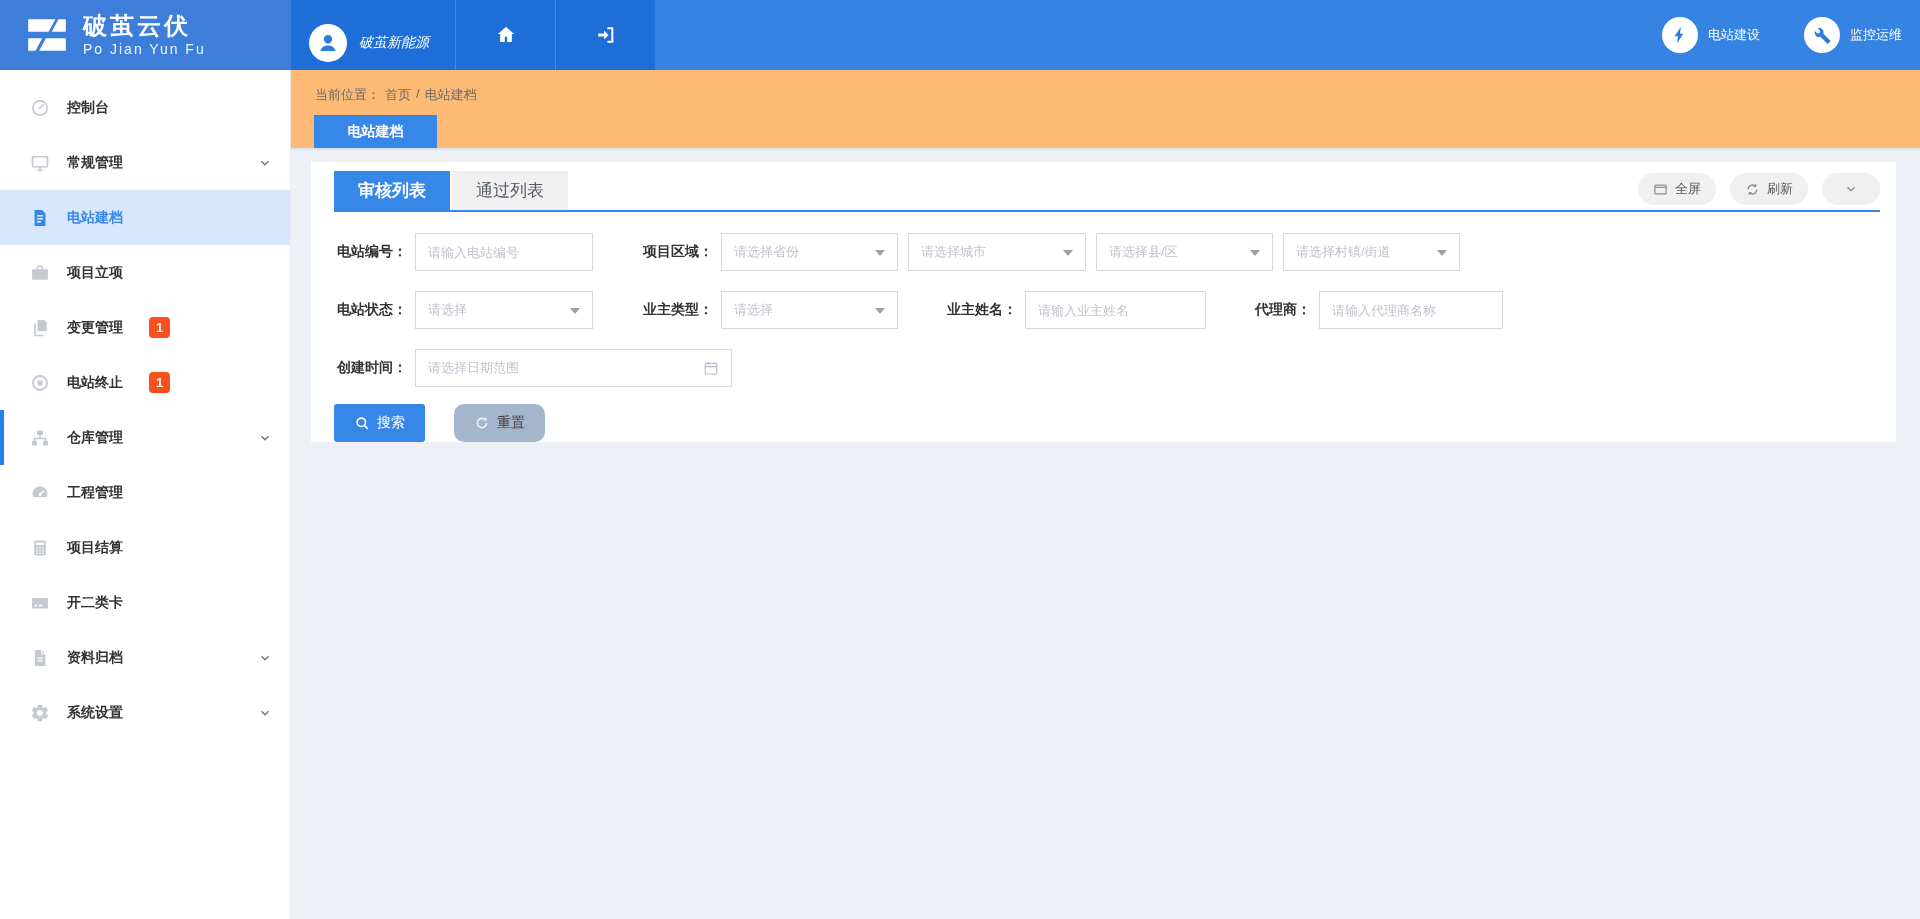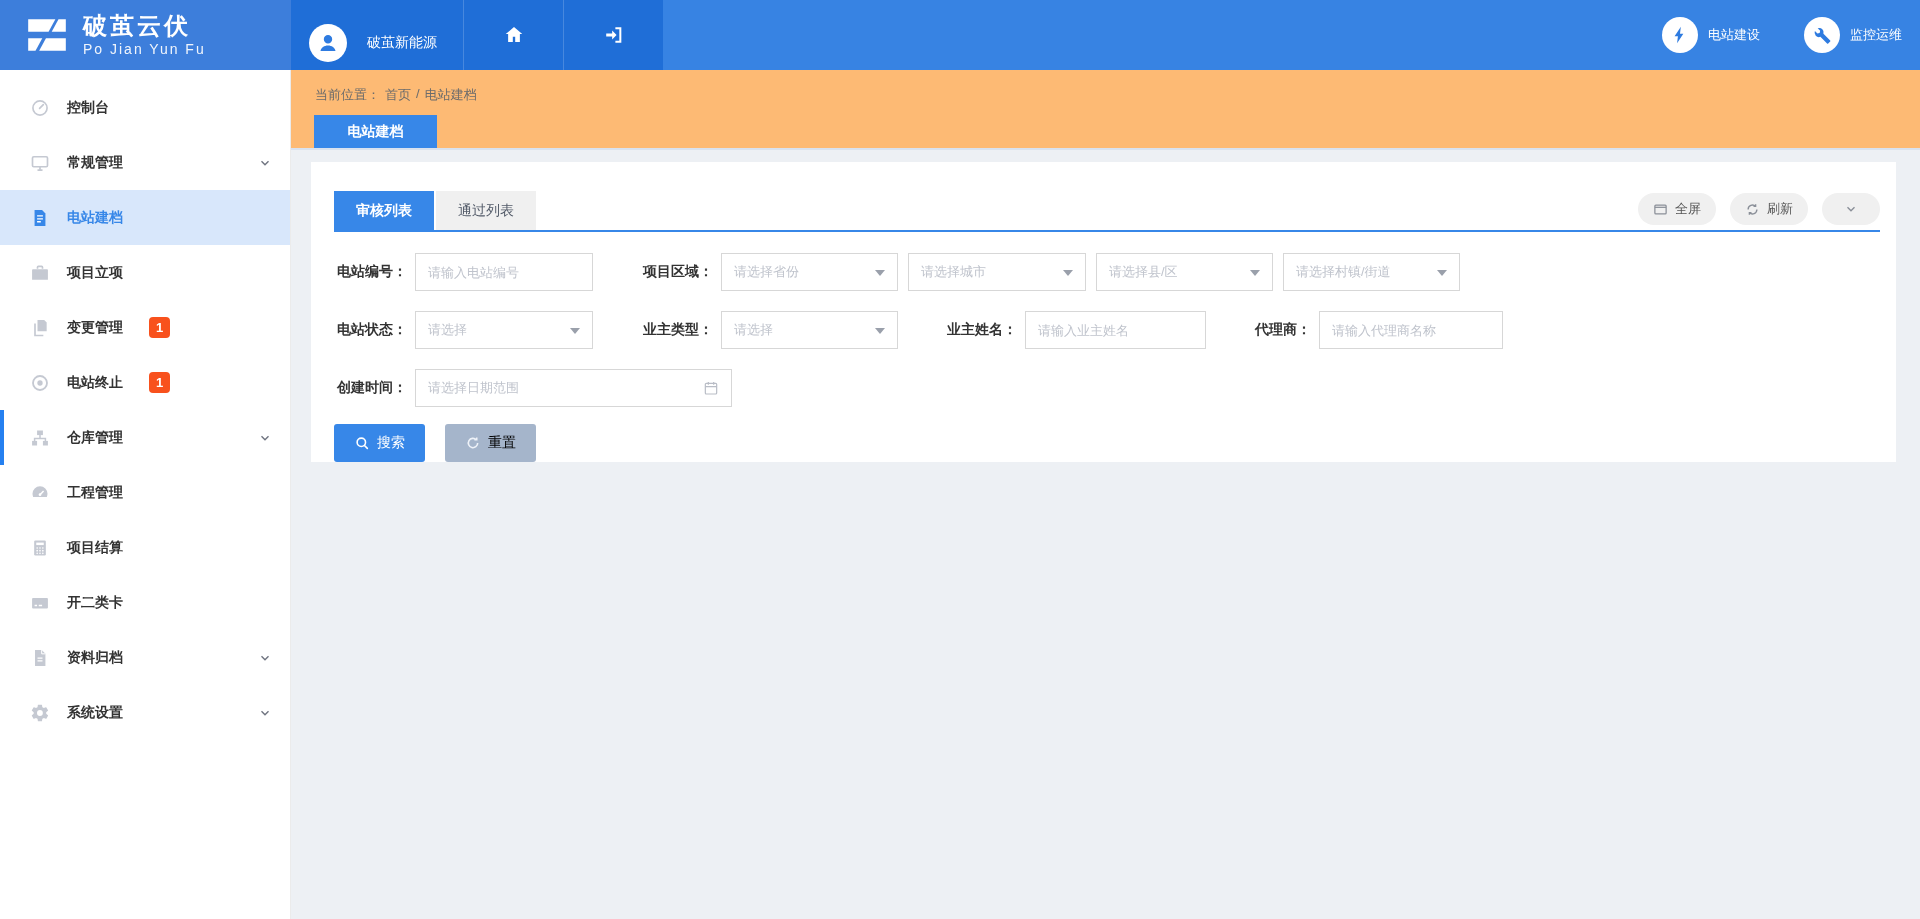--- a/index.html
+++ b/index.html
@@ -13,21 +13,21 @@
 
   
   .topbar { height:70px; display:flex; background:#3783E3; color:#fff; }
   .logo-box { width:291px; flex:0 0 291px; background:#3D7EDB; display:flex; align-items:center; padding-left:24px; }
   .logo-text { margin-left:13px; }
   .logo-title { font-size:24px; font-weight:bold; letter-spacing:3px; line-height:26px; }
   .logo-sub { font-size:14px; letter-spacing:2px; opacity:.92; margin-top:2px; }
   .nav-dark { display:flex; background:#1F6ED7; }
   .seg { display:flex; align-items:center; justify-content:center; cursor:pointer; }
   .seg + .seg { border-left:1px solid rgba(255,255,255,.18); }
-  .seg-user { padding:16px 26px 0 18px; gap:20px; }
+  .seg-user { padding:16px 26px 0 18px; gap:12px;font-style:italic; }
   .seg-ic { width:100px; }
   .avatar { width:38px; height:38px; border-radius:50%; background:#fff; color:#2E7BE0; display:flex; align-items:center; justify-content:center; }
   .seg-user .uname { font-size:14px; }
   .top-right { margin-left:auto; display:flex; align-items:center; gap:44px; padding-right:18px; }
   .top-link { display:flex; align-items:center; gap:10px; font-size:13px; cursor:pointer; }
   .circle-ico { width:36px; height:36px; border-radius:50%; background:#fff; color:#2E7BE0; display:flex; align-items:center; justify-content:center; }
 
   
   .layout { display:flex; height:849px; }
   .sidebar { width:291px; flex:0 0 291px; background:#fff; border-right:1px solid #ebebeb; padding-top:10px; }
@@ -43,21 +43,21 @@
   .main { flex:1; display:flex; flex-direction:column; min-width:0; }
   .white-band { background:#fdba74; height:78px; position:relative; padding:16px 0 0 24px; }
   .crumb { font-size:13px; color:#6b6b6b; display:flex; gap:5px; }
   .crumb .link { cursor:pointer; }
   .page-tab { position:absolute; left:23px; bottom:0; width:123px; height:33px; background:#3787E8; color:#fff; font-size:14px; font-weight:bold; display:flex; align-items:center; justify-content:center; cursor:pointer; }
   .content { flex:1; background:#edf0f4; border-top:2px solid #d9e2ef; padding:12px 24px 0 20px; }
 
   
   .card { background:#fff; padding:9px 16px 0 23px; }
   .tabs-row { display:flex; align-items:flex-end; border-bottom:2px solid #3787E8; }
-  .tab { width:100px; height:39px; display:flex; align-items:center; justify-content:center; font-size:14px; cursor:pointer;margin-top:20px; }
+  .tab { width:116px; height:39px; display:flex; align-items:center; justify-content:center; font-size:17px; cursor:pointer; }
   .tab.active { background:#3787E8; color:#fff; font-weight:bold; }
   .tab.inactive { background:#f0f0f0; color:#525a68; margin-left:2px; }
   .toolbar { margin-left:auto; display:flex; align-items:center; gap:14px; margin-bottom:5px; }
   .pill { height:32px; border-radius:16px; background:#f0f0f0; color:#555; font-size:13px; display:flex; align-items:center; gap:7px; padding:0 15px; cursor:pointer; }
   .pill .pic { color:#8a8f98; }
   .pill.sm { width:58px; padding:0; justify-content:center; }
 
   .filters { padding-top:21px; }
   .frow { display:flex; align-items:center; margin-bottom:20px; }
   .frow.last { margin-bottom:17px; }
@@ -69,21 +69,21 @@
   .fselect + .fselect { margin-left:10px; }
   .caret { width:0; height:0; border:5px solid transparent; border-top:6px solid #9aa0ab; margin-top:6px; }
   .gap50 { margin-left:50px; }
   .gap49 { margin-left:49px; }
   .daterange { display:flex; align-items:center; justify-content:space-between; width:317px; padding:0 12px; color:#bfc3cc; cursor:pointer;gap:24px; }
   .daterange .cal { color:#b9bdc6; }
 
   .btn-row { display:flex; }
   .btn { height:38px; width:91px; border:none; border-radius:3px; display:flex; align-items:center; justify-content:center; gap:7px; font-size:14px; color:#fff; cursor:pointer; font-family:inherit; }
   .btn.search { background:#3787E8; }
-  .btn.reset { background:#A5B5CB; color:#000000; margin-left:20px; }
+  .btn.reset { background:#A5B5CB; color:#404040; margin-left:29px;border-radius:10px; }
 
   .tablebox { margin-top:20px; }
   .thead { display:grid; grid-template-columns:32px 207px 101px 89px 477px 104px 197px 119px 1fr;
            background:#f1f1f1; height:44px; align-items:center; padding-left:15px; font-size:13px; color:#5c5c5c; }
   .empty { height:79px; display:flex; align-items:center; justify-content:center; font-size:14px; color:#a0a0a0; }
 </style>
 </head>
 <body>
 
 <div class="topbar">

